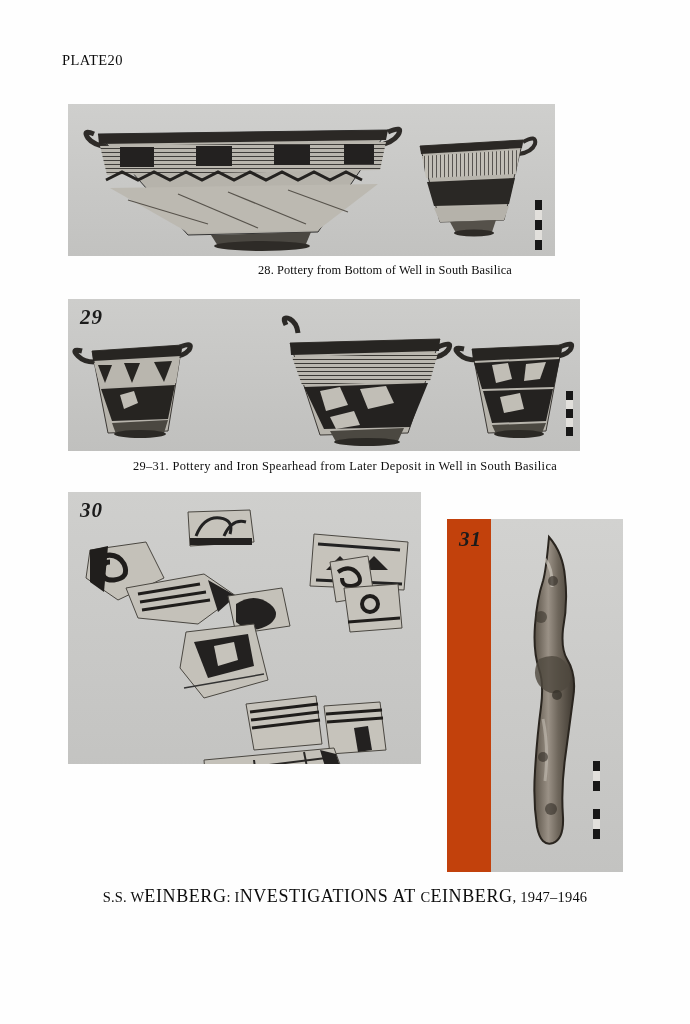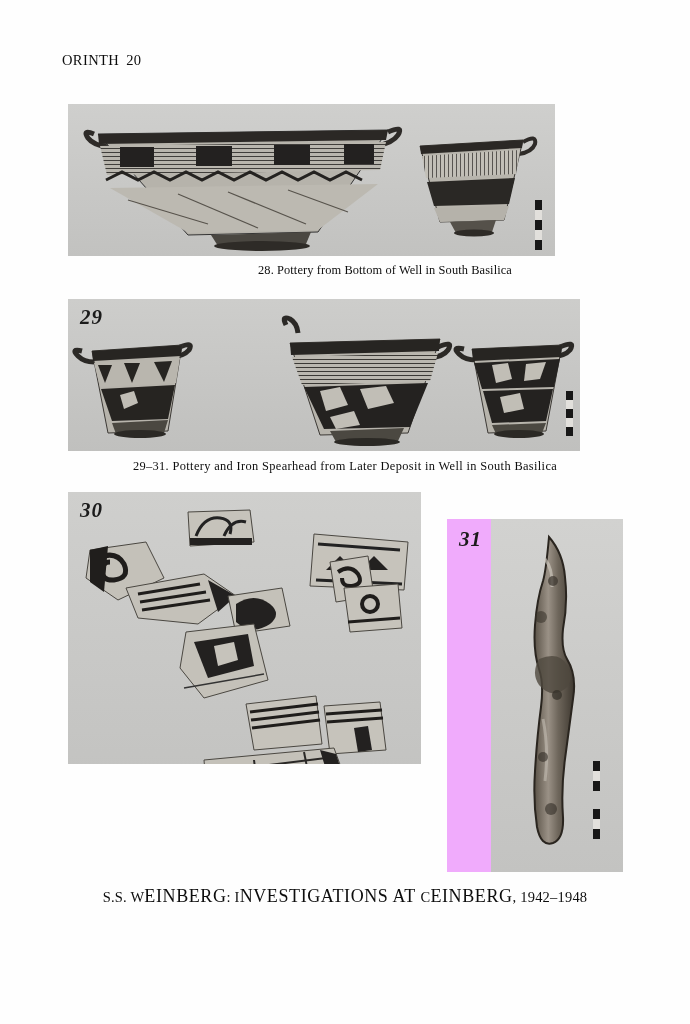--- a/index.html
+++ b/index.html
@@ -25,27 +25,26 @@
   
   .plate-label {
     position: absolute;
     left: 62px;
     top: 52px;
     font-size: 14.5px;
     letter-spacing: 0.4px;
     font-family: "Liberation Serif", serif;
   }
   .plate-label .num {
-    margin-left: 7px;
   }
 
   
   .fig {
     position: absolute;
-    background: #f0abfc;
+    background: #c2410c;
     overflow: hidden;
   }
   .fig-28 { left: 68px; top: 104px; width: 487px; height: 152px; }
   .fig-29 { left: 68px; top: 299px; width: 512px; height: 152px; }
   .fig-30 { left: 68px; top: 492px; width: 353px; height: 272px; }
   .fig-31 { left: 447px; top: 519px; width: 132px; height: 353px; padding-left: 44px; }
 
   .caption {
     position: absolute;
     font-size: 12.4px;
@@ -79,21 +78,21 @@
     font-weight: 600;
     letter-spacing: 1px;
   }
 </style>
 </head>
 <body>
 
 <div class="page">
 
   <div class="plate-label">
-    <span>ORINTH</span><span class="num">20</span>
+    <span>PLATE</span><span class="num">20</span>
   </div>
 
   <div class="fig fig-28">
     <svg width="487" height="152" viewBox="0 0 487 152">
       <defs>
         <linearGradient id="g28bg" x1="0" y1="0" x2="0" y2="1">
           <stop offset="0%" stop-color="#cfcfcd"></stop>
           <stop offset="100%" stop-color="#c2c2c0"></stop>
         </linearGradient>
         <pattern id="hatch28" width="4" height="4" patternUnits="userSpaceOnUse">
@@ -342,16 +341,16 @@
         <rect x="102" y="262" width="7" height="10" fill="#171717"></rect>
         <rect x="102" y="290" width="7" height="10" fill="#171717"></rect>
         <rect x="102" y="300" width="7" height="10" fill="#e2e0dc"></rect>
         <rect x="102" y="310" width="7" height="10" fill="#171717"></rect>
       </g>
     </svg>
     <div class="fig-num" style="left:12px; top:8px;">31</div>
   </div>
 
   <div class="footer">
-    <span>S.S. W</span><span class="sc">EINBERG</span><span>:  I</span><span class="sc">NVESTIGATIONS AT </span><span>C</span><span class="sc">EINBERG</span><span>, 1942–1948</span>
+    <span>S.S. W</span><span class="sc">EINBERG</span><span>:  I</span><span class="sc">NVESTIGATIONS AT </span><span>C</span><span class="sc">EINBERG</span><span>, 1947–1946</span>
   </div>
 
 </div>
 
 </body></html>

